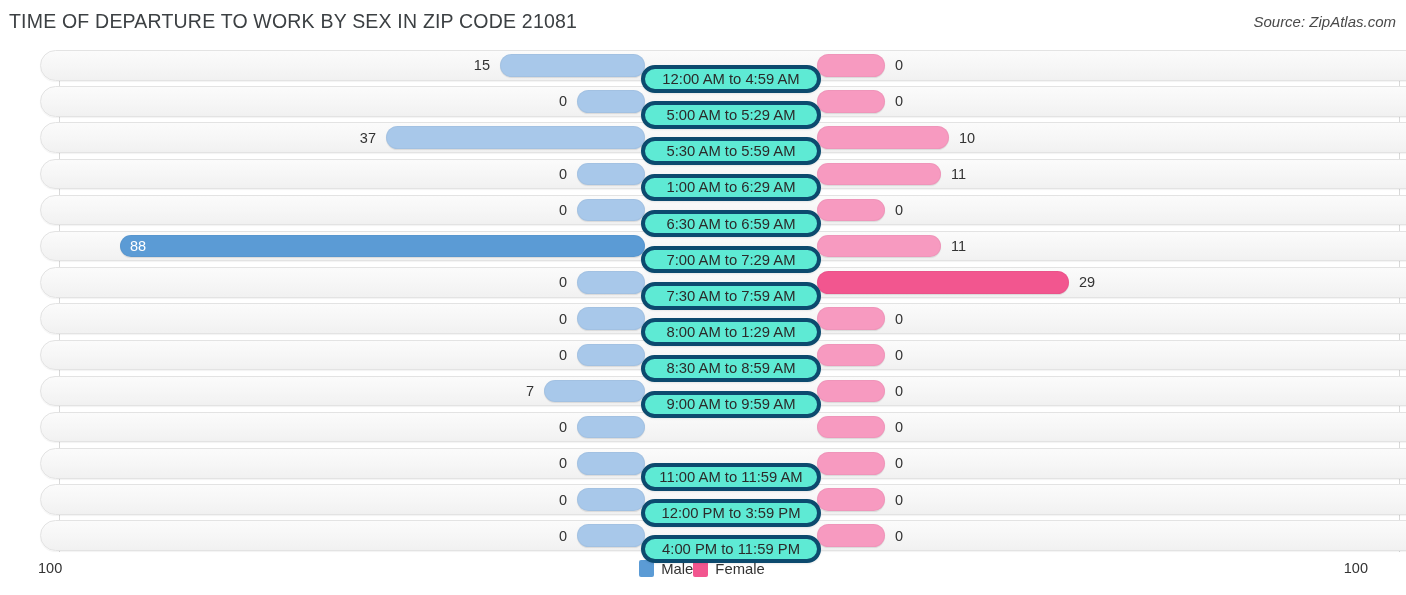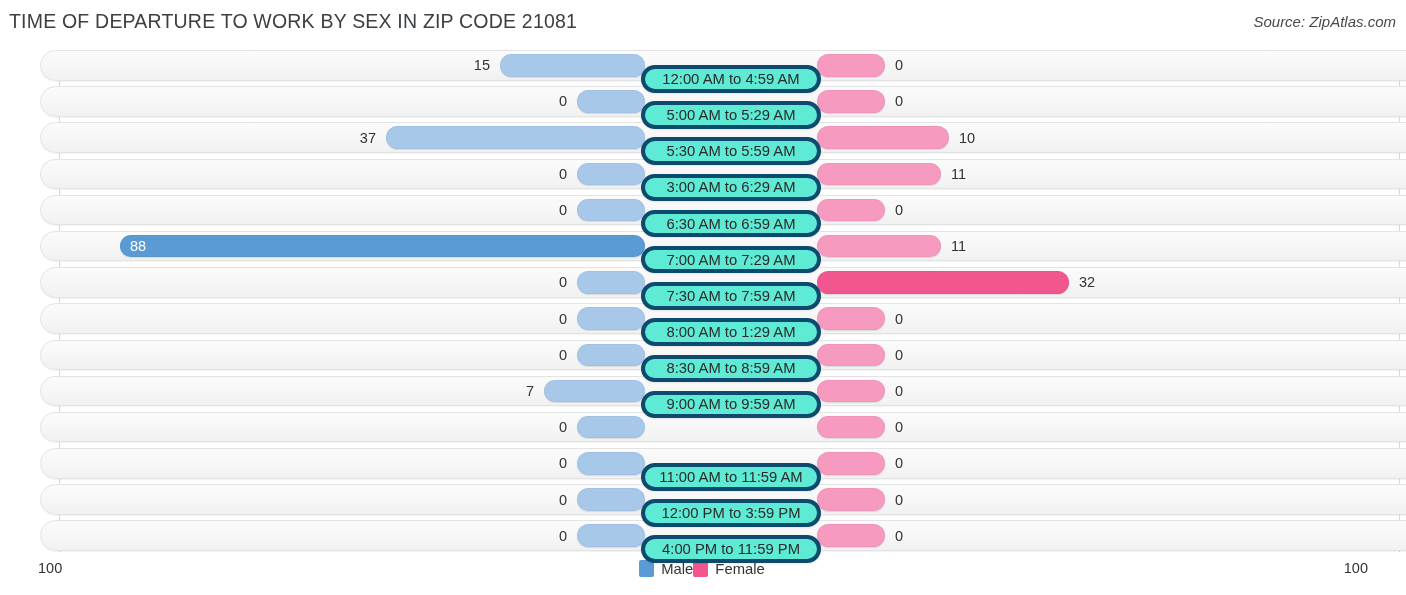--- a/index.html
+++ b/index.html
@@ -154,21 +154,21 @@
           <div class="bar bar-f" style="left: 789px; width: 132px;"></div>
           <div class="val val-f" style="left: 931px; width: 60px;">10</div>
           <div class="cat">5:30 AM to 5:59 AM</div>
         </div>
         <div class="row">
           <div class="track"></div>
           <div class="bar bar-m" style="left: 549px; width: 68px;"></div>
           <div class="val val-m" style="left: 479px; width: 60px;">0</div>
           <div class="bar bar-f" style="left: 789px; width: 124px;"></div>
           <div class="val val-f" style="left: 923px; width: 60px;">11</div>
-          <div class="cat">3:00 AM to 6:29 AM</div>
+          <div class="cat">1:00 AM to 6:29 AM</div>
         </div>
         <div class="row">
           <div class="track"></div>
           <div class="bar bar-m" style="left: 549px; width: 68px;"></div>
           <div class="val val-m" style="left: 479px; width: 60px;">0</div>
           <div class="bar bar-f" style="left: 789px; width: 68px;"></div>
           <div class="val val-f" style="left: 867px; width: 60px;">0</div>
           <div class="cat">6:30 AM to 6:59 AM</div>
         </div>
         <div class="row">
@@ -177,21 +177,21 @@
           <div class="val val-m inside" style="left: 102px; width: 60px; justify-content: flex-start;">88</div>
           <div class="bar bar-f" style="left: 789px; width: 124px;"></div>
           <div class="val val-f" style="left: 923px; width: 60px;">11</div>
           <div class="cat">7:00 AM to 7:29 AM</div>
         </div>
         <div class="row">
           <div class="track"></div>
           <div class="bar bar-m" style="left: 549px; width: 68px;"></div>
           <div class="val val-m" style="left: 479px; width: 60px;">0</div>
           <div class="bar bar-f hi" style="left: 789px; width: 252px;"></div>
-          <div class="val val-f" style="left: 1051px; width: 60px;">32</div>
+          <div class="val val-f" style="left: 1051px; width: 60px;">29</div>
           <div class="cat">7:30 AM to 7:59 AM</div>
         </div>
         <div class="row">
           <div class="track"></div>
           <div class="bar bar-m" style="left: 549px; width: 68px;"></div>
           <div class="val val-m" style="left: 479px; width: 60px;">0</div>
           <div class="bar bar-f" style="left: 789px; width: 68px;"></div>
           <div class="val val-f" style="left: 867px; width: 60px;">0</div>
           <div class="cat">8:00 AM to 1:29 AM</div>
         </div>

